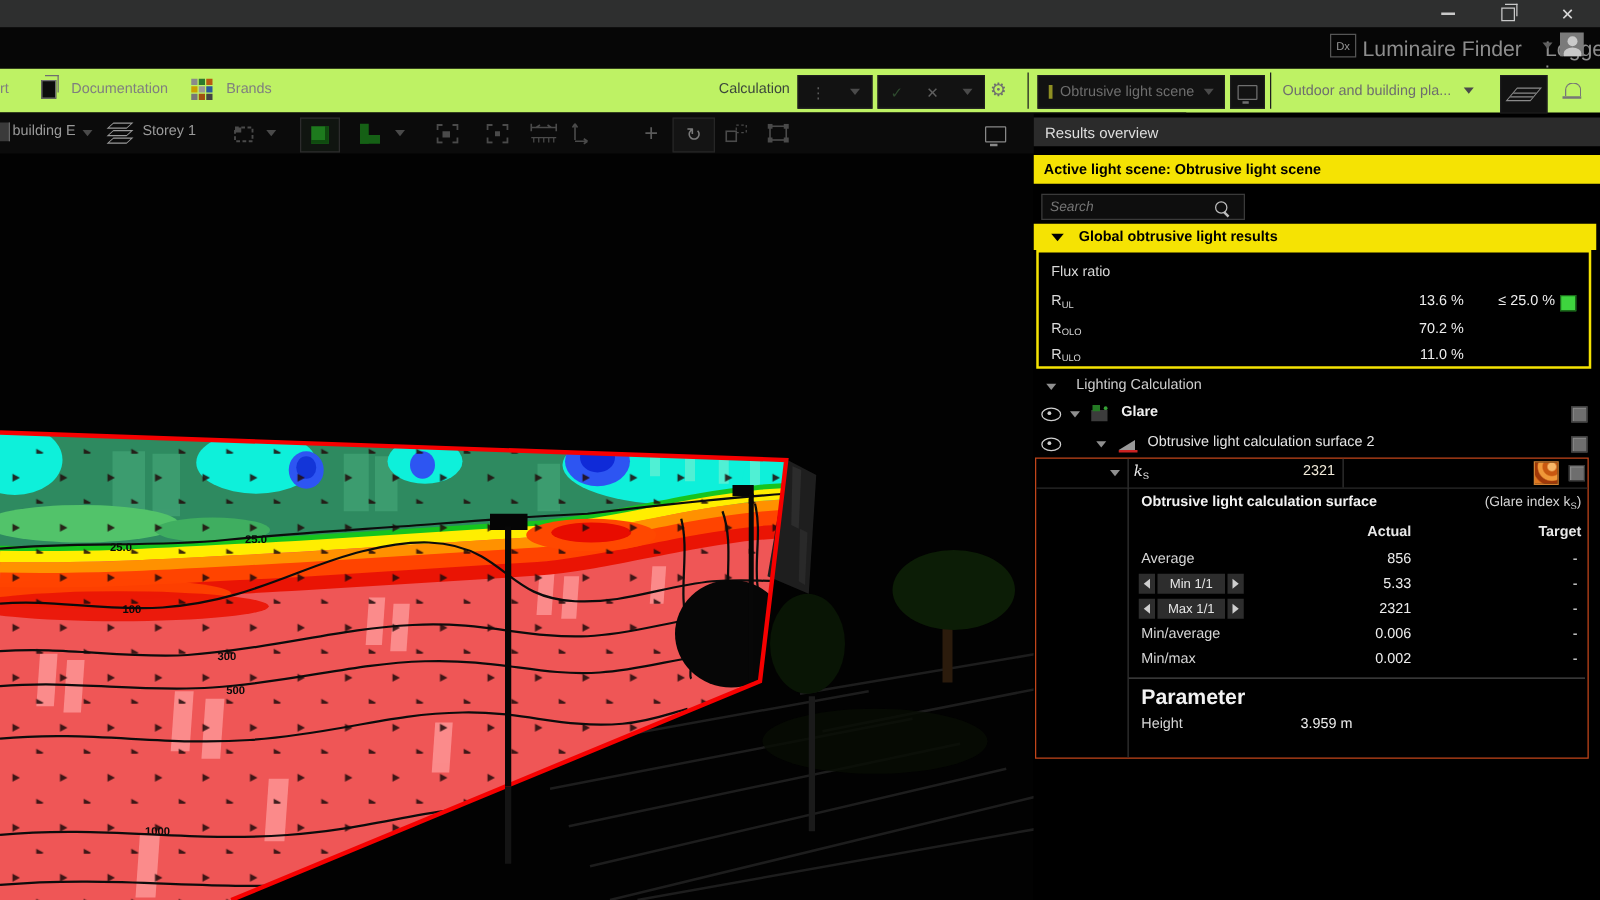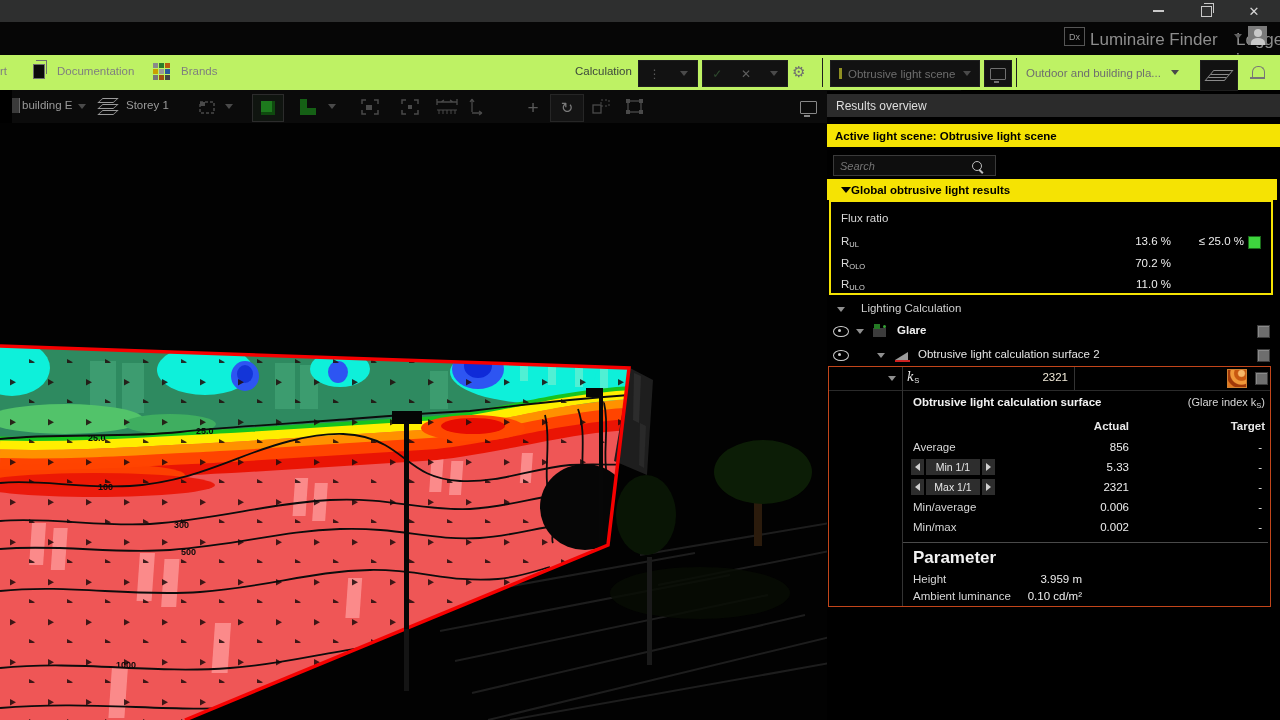--- a/index.html
+++ b/index.html
@@ -40,21 +40,21 @@
   .scene-bar{width:3px;height:11px;background:#8f8f22;margin:0 6px 0 8px;}
   .monitor{width:14px;height:10px;border:1.5px solid #6f6f6f;border-radius:1px;position:relative;}
   .monitor::after{content:'';position:absolute;left:3px;bottom:-4px;width:5px;height:2px;background:#6f6f6f;}
   .surf-flat{width:18px;height:9px;border:1.5px solid #8a8a8a;transform:skewX(-40deg);position:relative;}
   .surf-flat::before{content:'';position:absolute;left:0;top:2.5px;width:100%;height:1px;background:#8a8a8a;}
   .surf-flat::after{content:'';position:absolute;left:0;top:5.5px;width:100%;height:1px;background:#8a8a8a;}
   .bell{width:11px;height:10px;border:1.5px solid #777;border-radius:6px 6px 0 0;border-bottom:none;position:relative;}
   .bell::after{content:'';position:absolute;left:-3px;bottom:-2px;width:15px;height:2px;background:#777;}
 
   
-  .toolbar{position:absolute;left:0;top:90px;width:949px;height:33px;background:#0b0b0b;margin-left:12px;}
+  .toolbar{position:absolute;left:0;top:90px;width:949px;height:33px;background:#0b0b0b;}
   .tb-label{position:absolute;top:9px;font-size:11.5px;color:#9a9a9a;}
   .storey-icon{position:absolute;left:88px;top:8px;width:18px;height:16px;}
   .storey-icon i{display:block;width:14px;height:3px;border:1px solid #9a9a9a;transform:skewX(-48deg);margin-bottom:1px;}
   .tb-btn{position:absolute;top:4px;height:26px;display:flex;align-items:center;justify-content:center;}
   .boxed{background:#101510;border:1px solid #2c2c2c;}
   .boxed2{background:#141414;border:1px solid #262626;}
   .cube{width:14px;height:14px;background:#1d7a1d;box-shadow:inset -3px -3px 0 #0f4a0f;}
   .lshape{position:relative;width:16px;height:16px;}
   .lshape::before{content:'';position:absolute;left:0;top:0;width:7px;height:16px;background:#156015;}
   .lshape::after{content:'';position:absolute;left:0;bottom:0;width:16px;height:7px;background:#156015;}
@@ -70,21 +70,21 @@
                 font-size:12px;display:flex;align-items:center;padding-left:9px;box-sizing:border-box;}
   .yellow-band{position:absolute;left:0;top:33px;width:453px;height:23px;background:#f5e303;color:#000;
                font-weight:bold;font-size:11.5px;display:flex;align-items:center;padding-left:8px;box-sizing:border-box;}
   .search{position:absolute;left:6px;top:64px;width:163px;height:21px;background:#0e0e0e;border:1px solid #3a3a3a;
           box-sizing:border-box;display:flex;align-items:center;}
   .search input{background:transparent;border:none;outline:none;color:#999;font-style:italic;font-size:11px;
                 width:130px;padding-left:6px;font-family:"Liberation Sans",sans-serif;}
   .mag{position:relative;width:8px;height:8px;border:1.5px solid #bdbdbd;border-radius:50%;}
   .mag::after{content:'';position:absolute;left:7px;top:7px;width:5px;height:1.5px;background:#bdbdbd;transform:rotate(45deg);transform-origin:0 0;}
   .sect-header{position:absolute;left:0;top:88px;width:450px;height:21px;background:#f5e303;display:flex;align-items:center;}
-  .sect-header .txt{color:#000;font-weight:bold;font-size:11.5px;}
+  .sect-header .txt{color:#000;font-weight:bold;font-size:11.5px;margin-left:12px;}
   .flux-box{position:absolute;left:2px;top:109px;width:444px;height:95px;border:2px solid #f5e303;background:#000;box-sizing:border-box;}
   .frow{position:absolute;left:0;width:100%;height:18px;font-size:11.5px;color:#d9d9d9;}
   .frow .lbl{position:absolute;left:10px;top:2px;}
   .frow .val{position:absolute;right:100px;top:2px;color:#ededed;}
   .frow .lim{position:absolute;right:27px;top:2px;color:#ededed;}
   .ind{position:absolute;right:10px;top:3px;width:11px;height:11px;background:#3ed43e;border:1px solid #1a6a1a;}
   .sub{font-size:7.5px;vertical-align:-2px;letter-spacing:0;}
   .tree-row{position:absolute;left:0;width:453px;height:22px;font-size:11.5px;color:#d6d6d6;}
   .eye{position:relative;width:14px;height:9px;border:1.5px solid #cfcfcf;border-radius:50%;}
   .eye::after{content:'';position:absolute;left:4px;top:1.5px;width:3px;height:3px;border-radius:50%;background:#cfcfcf;}
@@ -532,21 +532,17 @@
           <span class="act">0.002</span>
           <span class="tgt">-</span>
         </div>
 
         <div class="d-div"></div>
         <span class="d-param">Parameter</span>
         <div class="p-row" style="top:182px;">
           <span class="lbl">Height</span>
           <span class="val">3.959 m</span>
         </div>
-        <div class="p-row" style="top:199px;">
-          <span class="lbl">Ambient luminance</span>
-          <span class="val">0.10 cd/m²</span>
-        </div>
       </div>
     </div>
   </div>
 
 </div>
 
 </body></html>

